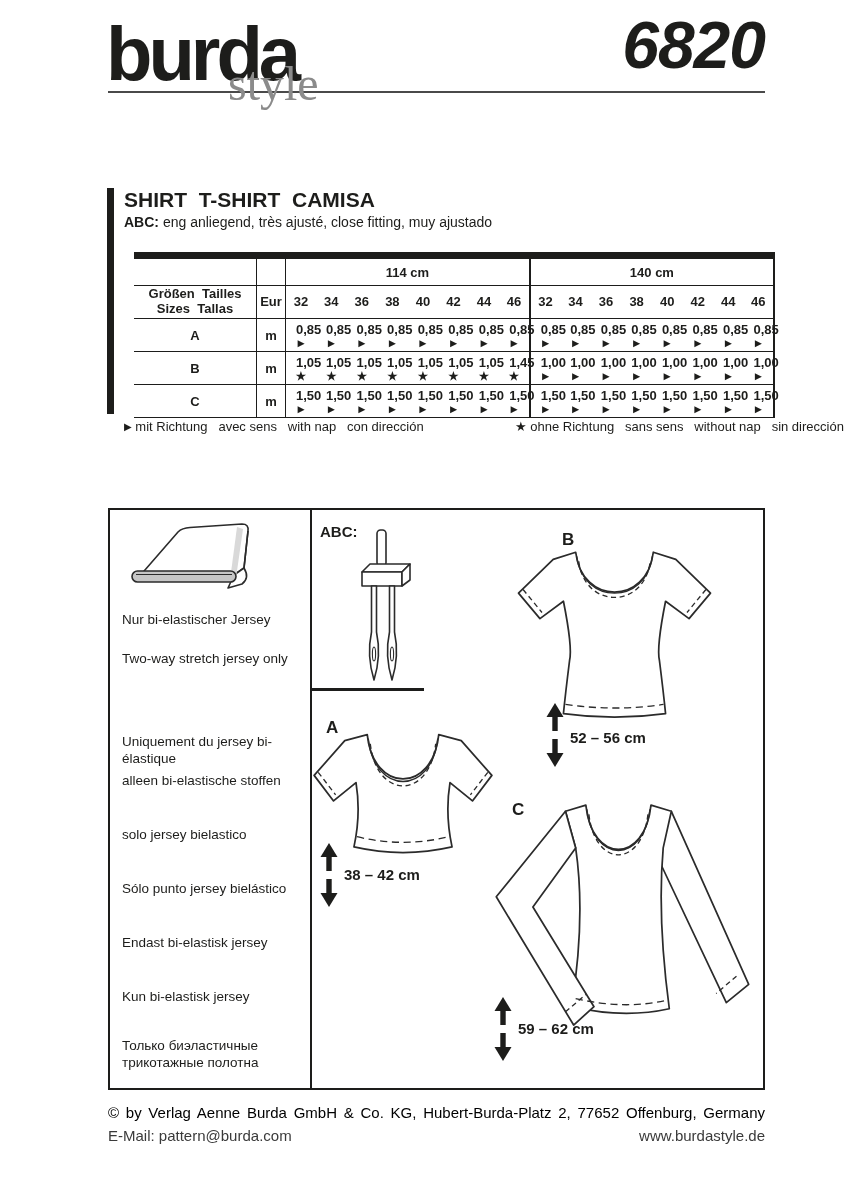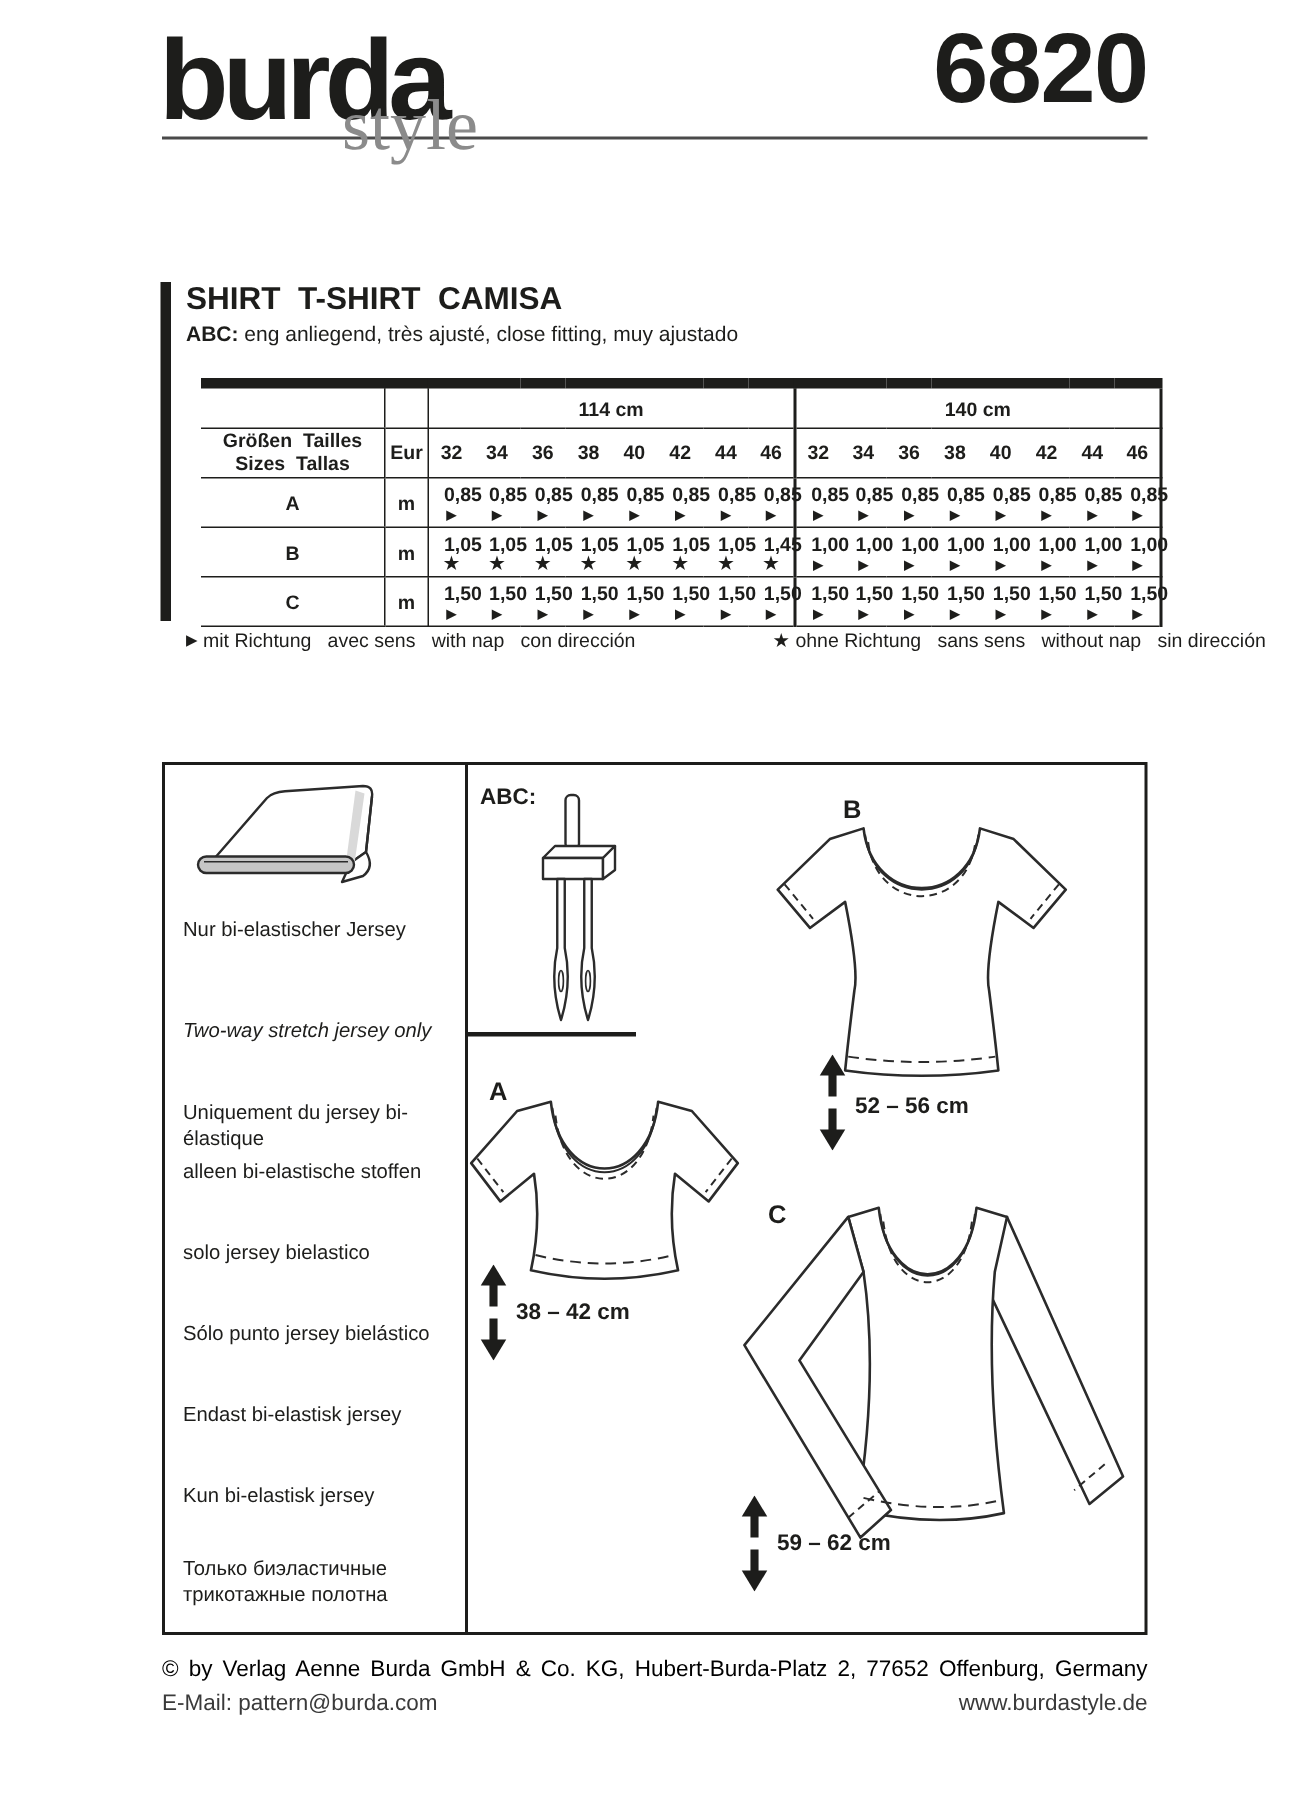--- a/index.html
+++ b/index.html
@@ -6,21 +6,21 @@
   #page{position:relative;width:868px;height:1200px;background:#ffffff;overflow:hidden;
         font-family:"Liberation Sans", sans-serif;color:#1d1d1b;}
 
   
   .brand{position:absolute;left:106px;top:16px;font-size:76px;font-weight:bold;
          letter-spacing:-4px;line-height:1;color:#1d1d1b;z-index:2;}
   .brand-sub{position:absolute;left:228px;top:60px;font-family:"Liberation Serif", serif;
          font-size:48px;color:#8b8b8b;line-height:1;z-index:3;letter-spacing:0px;}
   .head-rule{position:absolute;left:108px;top:91px;width:657px;height:2px;background:#4a4a4a;z-index:1;}
   .pattern-no{position:absolute;right:103px;top:12px;font-size:66px;font-weight:bold;
-         letter-spacing:-1px;line-height:1;color:#1d1d1b;}
+         letter-spacing:-1px;line-height:1;color:#1d1d1b;font-style:italic;}
 
   
   .title-bar{position:absolute;left:107px;top:188px;width:7px;height:226px;background:#1d1d1b;}
   .doc-title{position:absolute;left:124px;top:188px;font-size:21px;font-weight:bold;
          letter-spacing:0px;white-space:pre;}
   .fit-line{position:absolute;left:124px;top:214px;font-size:14px;white-space:pre;}
   .fit-line b{font-weight:bold;}
 
   
   .tbl-wrap{position:absolute;left:134px;top:252px;width:641px;}
@@ -325,21 +325,21 @@
         <path d="M14 60 L54 14 Q58 10 66 9.5 L118 6 Q125 6 124 13 L120 50 L110 57 Z"></path>
         <path d="M124 13 L120 50 Q126 60 118 66 L104 70 L110 57 L120 50" fill="#ffffff"></path>
         <path d="M113 9 L106 62 L112 60 L119 11 Z" fill="#d9d9d9" stroke="none"></path>
         <rect x="8" y="53" width="104" height="11" rx="5.5" fill="#c6c6c6"></rect>
         <line x1="12" y1="56.5" x2="108" y2="56.5" stroke-width="1"></line>
       </g>
     </svg>
 
     <div id="fab-list">
         <div class="fab-item" style="top: 102px;">Nur bi-elastischer Jersey</div>
-        <div class="fab-item" style="top: 169px; font-style: italic;">Two-way stretch jersey only</div>
+        <div class="fab-item" style="top: 141px;">Two-way stretch jersey only</div>
         <div class="fab-item" style="top: 224px;">Uniquement du jersey bi-élastique</div>
         <div class="fab-item" style="top: 263px;">alleen bi-elastische stoffen</div>
         <div class="fab-item" style="top: 317px;">solo jersey bielastico</div>
         <div class="fab-item" style="top: 371px;">Sólo punto jersey bielástico</div>
         <div class="fab-item" style="top: 425px;">Endast bi-elastisk jersey</div>
         <div class="fab-item" style="top: 479px;">Kun bi-elastisk jersey</div>
         <div class="fab-item" style="top: 528px;">Только биэластичные
 трикотажные полотна</div>
       </div>
 

